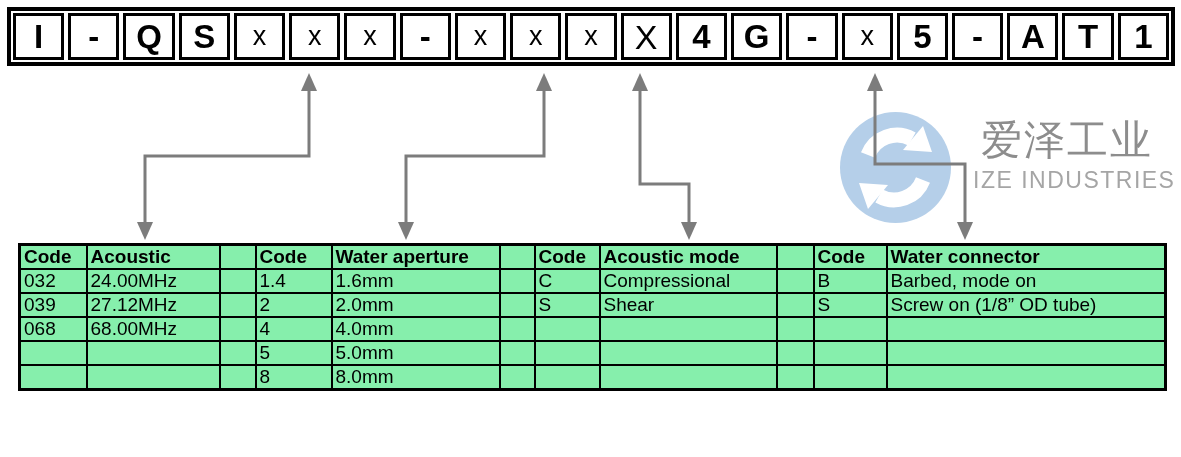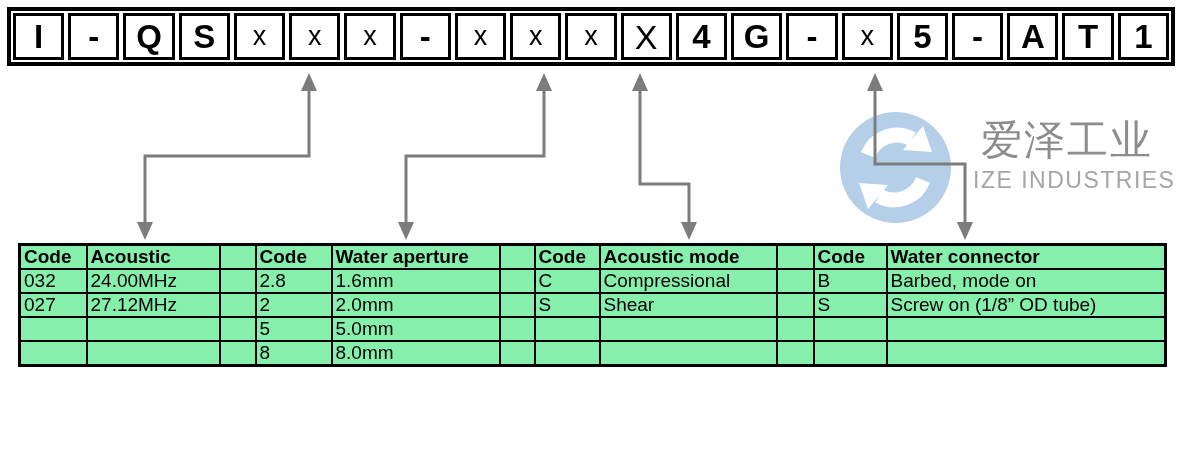--- a/index.html
+++ b/index.html
@@ -126,43 +126,56 @@
       <td>Code</td>
       <td>Acoustic mode</td>
       <td></td>
       <td>Code</td>
       <td>Water connector</td>
     </tr>
     <tr>
       <td>032</td>
       <td>24.00MHz</td>
       <td></td>
-      <td>2.8</td>
+      <td>1.4</td>
       <td>1.6mm</td>
       <td></td>
       <td>C</td>
       <td>Compressional</td>
       <td></td>
       <td>B</td>
       <td>Barbed, mode on</td>
     </tr>
     <tr>
-      <td>027</td>
+      <td>039</td>
       <td>27.12MHz</td>
       <td></td>
       <td>2</td>
       <td>2.0mm</td>
       <td></td>
       <td>S</td>
       <td>Shear</td>
       <td></td>
       <td>S</td>
       <td>Screw on (1/8” OD tube)</td>
     </tr>
     <tr>
+      <td>068</td>
+      <td>68.00MHz</td>
+      <td></td>
+      <td>4</td>
+      <td>4.0mm</td>
+      <td></td>
+      <td></td>
+      <td></td>
+      <td></td>
+      <td></td>
+      <td></td>
+    </tr>
+    <tr>
       <td></td>
       <td></td>
       <td></td>
       <td>5</td>
       <td>5.0mm</td>
       <td></td>
       <td></td>
       <td></td>
       <td></td>
       <td></td>

